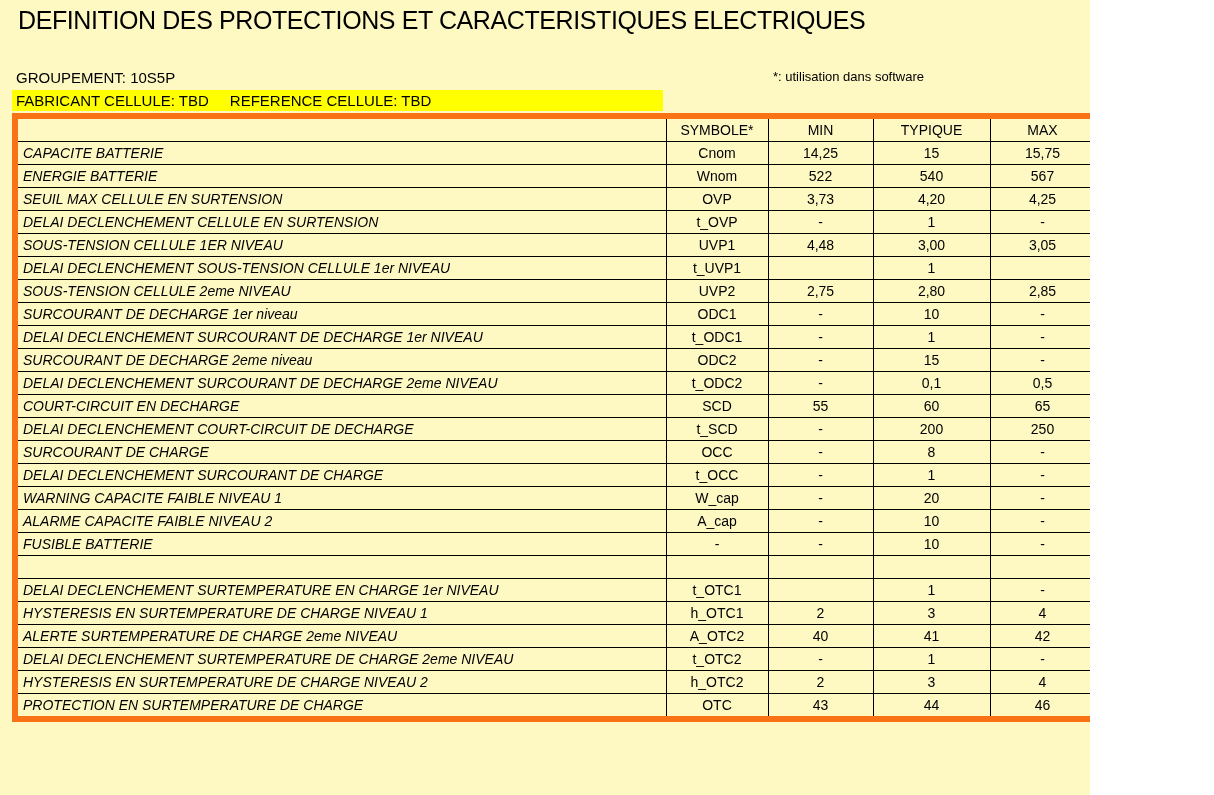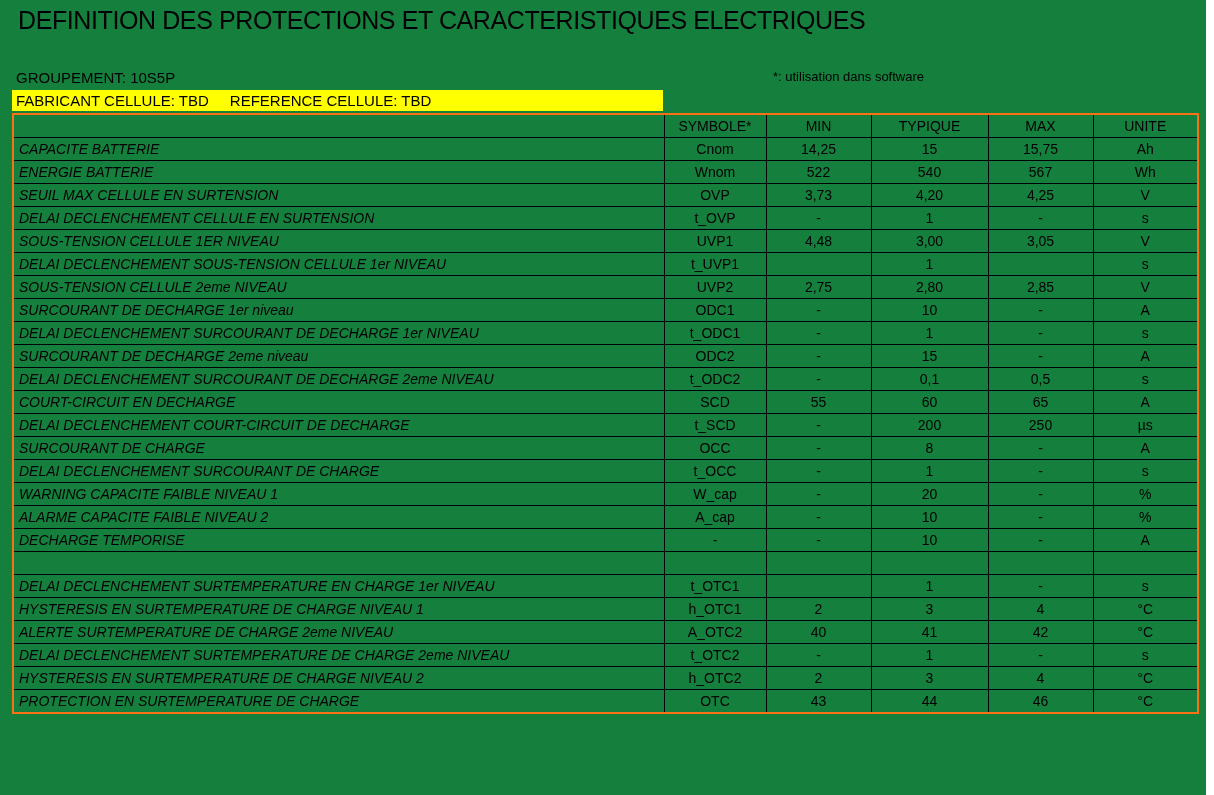--- a/index.html
+++ b/index.html
@@ -4,23 +4,23 @@
 <style>
   html, body {
     margin: 0;
     padding: 0;
     background: #ffffff;
     font-family: "Liberation Sans", sans-serif;
     color: #000000;
   }
   .page {
     position: relative;
-    width: 1206px;
+    width: 1090px;
     height: 795px;
-    background: #15803d;
+    background: #fef9c3;
     overflow: hidden;
   }
   .doc-title {
     position: absolute;
     left: 18px;
     top: 6px;
     font-size: 25px;
     letter-spacing: -0.4px;
     white-space: nowrap;
     color: #000000;
@@ -56,21 +56,21 @@
     margin-right: 21px;
     margin-top: 20px;
   }
   table.spec-table {
     position: absolute;
     left: 12px;
     top: 113px;
     width: 1185px;
     table-layout: fixed;
     border-collapse: collapse;
-    border: 2px solid #f97316;
+    border: 6px solid #f97316;
   }
   table.spec-table th,
   table.spec-table td {
     border: 1.5px solid #000000;
     font-size: 14px;
     font-weight: normal;
     height: 22px;
     padding: 0 5px;
     overflow: hidden;
     white-space: nowrap;
@@ -248,21 +248,21 @@
         </tr>
         <tr>
           <td class="label-cell">ALARME CAPACITE FAIBLE NIVEAU 2</td>
           <td>A_cap</td>
           <td>-</td>
           <td>10</td>
           <td>-</td>
           <td>%</td>
         </tr>
         <tr>
-          <td class="label-cell">DECHARGE TEMPORISE</td>
+          <td class="label-cell">FUSIBLE BATTERIE</td>
           <td>-</td>
           <td>-</td>
           <td>10</td>
           <td>-</td>
           <td>A</td>
         </tr>
         <tr>
           <td class="label-cell"></td>
           <td></td>
           <td></td>

